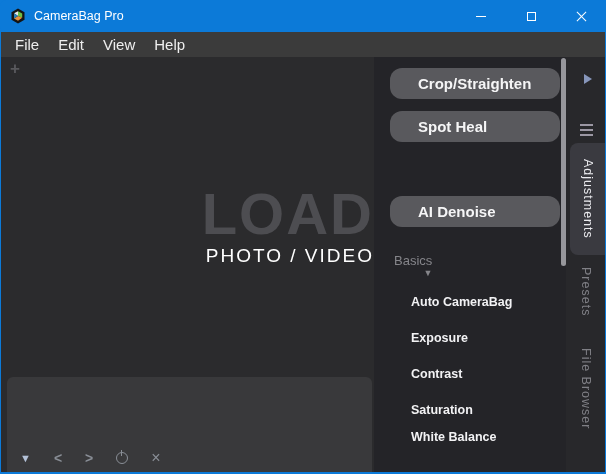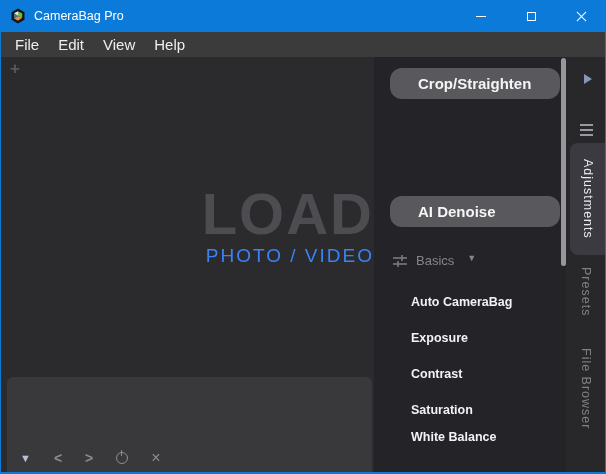--- a/index.html
+++ b/index.html
@@ -39,21 +39,21 @@
   .menu-item { color:#eeeeee; font-size:15px; margin-right:19px; }
 
   
   .content { position:absolute; left:1px; top:57px; width:604px; height:415px; background:#242428; }
 
   
   .canvas { position:absolute; left:0; top:0; width:373px; height:415px; background:#2b2b2d; }
   .plus-icon { position:absolute; left:9px; top:2px; color:#58585c; font-size:17px; font-weight:bold; }
   .load-block { position:absolute; left:0; top:128px; width:373px; text-align:right; }
   .load-title { font-size:58px; font-weight:bold; letter-spacing:2px; color:#4d4d51; line-height:1.0; }
-  .load-subtitle { font-size:19px; letter-spacing:2px; color:#3b82f6; margin-top:2px; }
+  .load-subtitle { font-size:19px; letter-spacing:2px; color:#ffffff; margin-top:2px; }
 
   
   .filmstrip {
     position:absolute; left:6px; top:320px; width:365px; height:95px;
     background:#39393b; border-radius:6px 6px 0 0;
   }
   .strip-icons { position:absolute; left:13px; bottom:6px; display:flex; align-items:center; }
   .strip-icons > * { margin-right:23px; }
   .tri-down { color:#b4c2d8; font-size:11px; }
   .nav-glyph { color:#898e96; font-size:14px; font-weight:bold; }
@@ -61,21 +61,21 @@
   .power-icon::before { content:""; position:absolute; left:3.7px; top:-3px; width:1.5px; height:6px; background:#898e96; }
   .x-glyph { color:#898e96; font-size:16px; line-height:12px; }
 
   
   .tools-panel { position:absolute; left:373px; top:0; width:193px; height:415px; background:#242428; }
   .tool-btn {
     position:absolute; left:16px; width:170px; height:31px;
     background:#59595d; border-radius:12px; color:#f5f5f6;
     font-size:15px; font-weight:bold; line-height:31px; padding-left:28px;
   }
-  .basics-header { position:absolute; left:18px; top:196px; height:16px; display:flex; align-items:flex-start; }
+  .basics-header { position:absolute; left:12px; top:196px; height:16px; display:flex; align-items:flex-end;flex-direction:column; }
   .basics-label { color:#85858a; font-size:13px; margin-left:8px; }
   .basics-caret { color:#85858a; font-size:9px; margin-left:13px; }
   .adj-item { position:absolute; left:37px; color:#f2f2f4; font-size:12.5px; font-weight:bold; height:16px; line-height:16px; }
 
   .scroll-thumb { position:absolute; left:560px; top:1px; width:5px; height:208px; background:#97979c; border-radius:3px; }
 
   
   .tab-strip { position:absolute; left:565px; top:0; width:39px; height:415px; background:#28282b; }
   .play-icon { position:absolute; left:18px; top:17px; width:0; height:0;
     border-left:8px solid #8796bb; border-top:5px solid transparent; border-bottom:5px solid transparent; }
@@ -138,20 +138,21 @@
           <span class="nav-glyph">&lt;</span>
           <span class="nav-glyph">&gt;</span>
           <span class="power-icon"></span>
           <span class="x-glyph">×</span>
         </div>
       </div>
     </div>
 
     <div class="tools-panel">
       <div class="tool-btn" style="top:11px">Crop/Straighten</div>
+      <div class="tool-btn" style="top:54px">Spot Heal</div>
       <div class="tool-btn" style="top:139px">AI Denoise</div>
 
       <div class="basics-header">
         <svg width="16" height="16" viewBox="0 0 16 16">
           <line x1="1" y1="5" x2="15" y2="5" stroke="#7e7e83" stroke-width="1.5"></line>
           <line x1="10" y1="2" x2="10" y2="8" stroke="#7e7e83" stroke-width="1.5"></line>
           <line x1="1" y1="11" x2="15" y2="11" stroke="#7e7e83" stroke-width="1.5"></line>
           <line x1="6" y1="8" x2="6" y2="14" stroke="#7e7e83" stroke-width="1.5"></line>
         </svg>
         <span class="basics-label">Basics</span>

